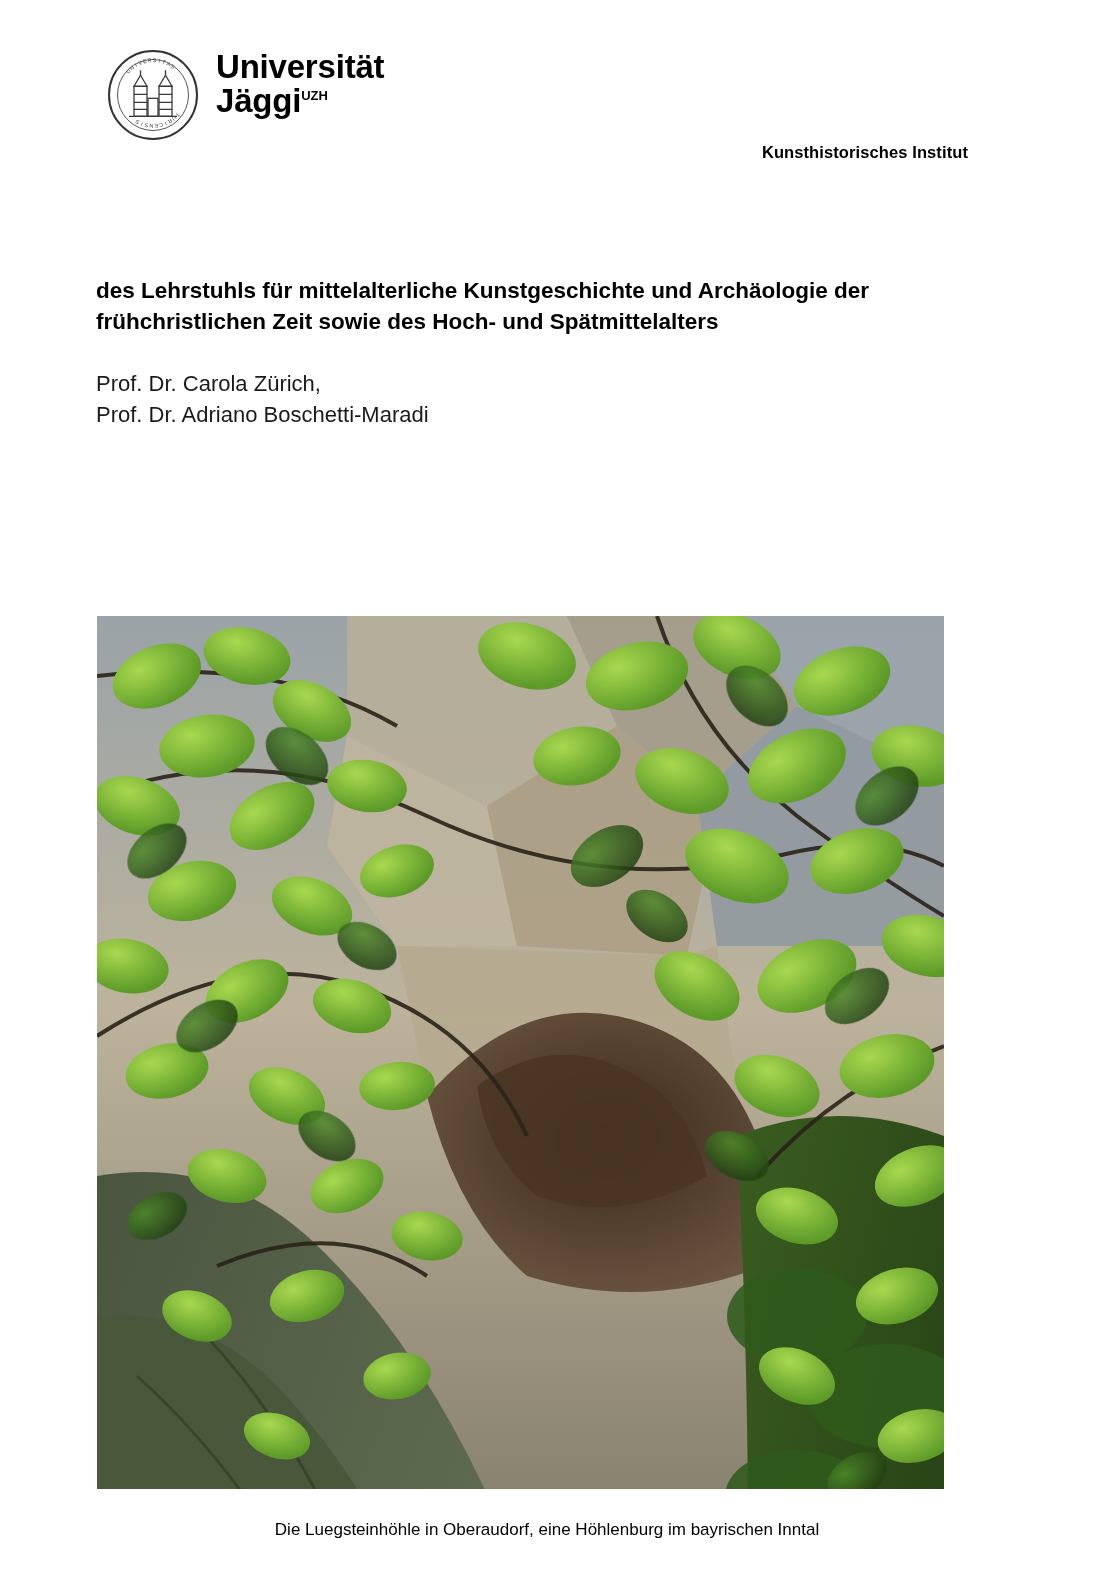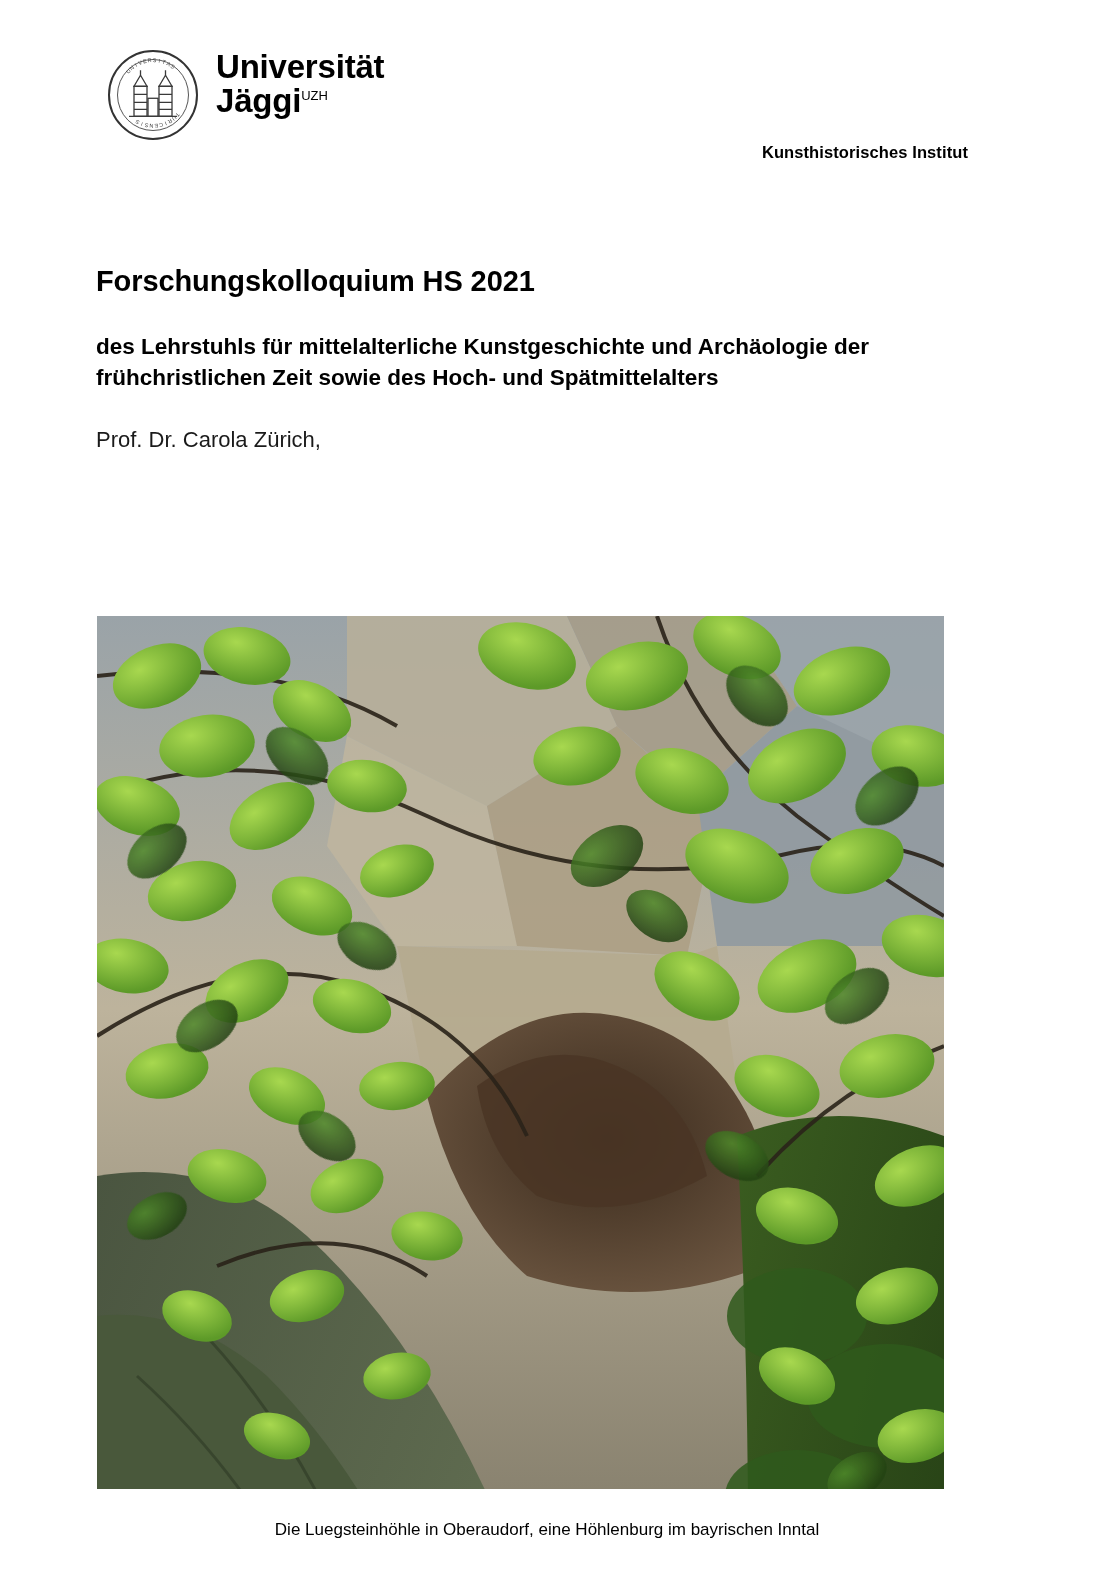--- a/index.html
+++ b/index.html
@@ -71,21 +71,21 @@
     font-weight: bold;
     letter-spacing: -0.2px;
   }
   .wordmark .line2 {
     font-size: 33px;
     font-weight: bold;
     letter-spacing: -0.2px;
   }
   .wordmark .line2 sup {
     font-size: 13px;
-    font-weight: normal;
+    font-weight: bold;
     vertical-align: super;
     letter-spacing: 0;
     margin-top: 42px;
   }
 
   .institute {
     position: absolute;
     right: 138px;
     top: 93px;
     font-size: 16.5px;
@@ -197,24 +197,24 @@
     <div class="wordmark">
       <div class="line1">Universität</div>
       <div class="line2"><span>Jäggi</span><sup>UZH</sup></div>
     </div>
   </div>
 
   <div class="institute">Kunsthistorisches Institut</div>
 </div>
 
 <div class="title-block">
-  <h1 class="doc-title">Forschungskolloquium HS 2021</h1>
   <h2 class="doc-subtitle">des Lehrstuhls für mittelalterliche Kunstgeschichte und Archäologie der frühchristlichen Zeit sowie des Hoch- und Spätmittelalters</h2>
   <div class="authors">
     <div>Prof. Dr. Carola Zürich,</div>
+    <div>Prof. Dr. Adriano Boschetti-Maradi</div>
   </div>
 </div>
 
 <div class="photo-frame">
   <svg viewBox="0 0 847 873" preserveAspectRatio="xMidYMid slice">
     <defs>
       <linearGradient id="rockg" x1="0" y1="0" x2="0" y2="1">
         <stop offset="0%" stop-color="#9aa3a8"></stop>
         <stop offset="45%" stop-color="#bdb39c"></stop>
         <stop offset="100%" stop-color="#8a8370"></stop>

